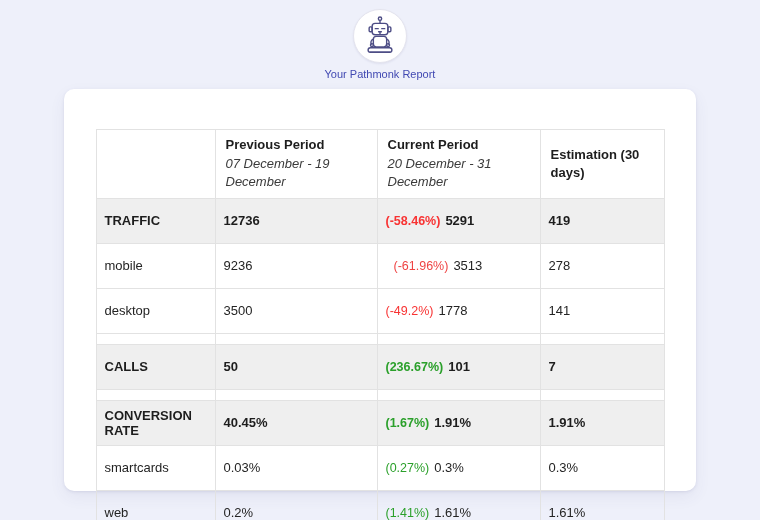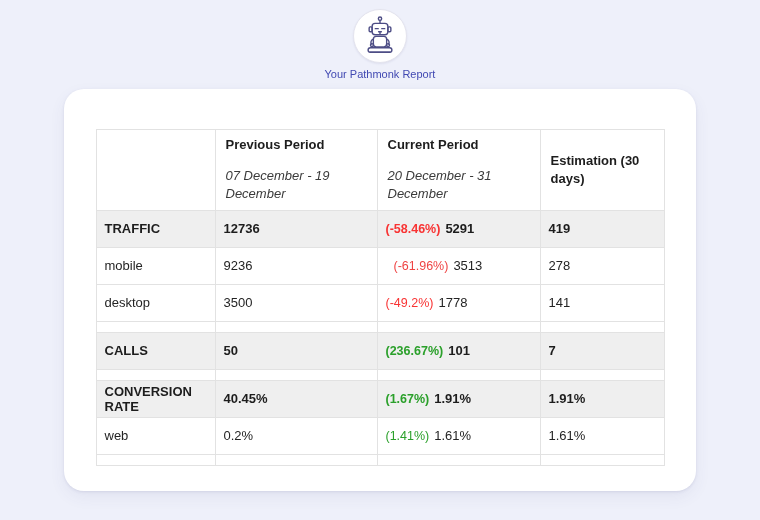--- a/index.html
+++ b/index.html
@@ -32,39 +32,39 @@
     margin:5px 0 2px;
     font-size:11px;font-weight:400;color:var(--accent);
   }
   .date-row{
     display:flex;align-items:center;justify-content:center;gap:4px;
     font-size:9.5px;font-weight:700;color:var(--date-text);
   }
   .card{
     width:632px;height:402px;
     margin:9px auto 0;
-    background:#fff;border-radius:20px;
+    background:#fff;border-radius:10px;
     box-shadow:0 1px 3px rgba(70,70,130,0.12),0 6px 16px rgba(70,70,130,0.07);
     padding-top:40px;
   }
   table.report-table{
     width:568px;margin:0 auto;
     border-collapse:collapse;table-layout:fixed;
   }
   .report-table th,.report-table td{
     border:1px solid var(--border);
     padding:0 8px;
     text-align:left;
     font-size:13px;
     vertical-align:middle;
   }
   .report-table thead th{ height:50px; padding:6px 10px; background:#fff; }
   .col-title{ font-weight:700; color:#1d1d1d; line-height:1.4; }
-  .col-subtitle{ font-style:italic; font-weight:400; color:#3a3a3a; line-height:1.4; margin-top:13px; }
-  .report-table td{ height:37px; color:#242424; }
+  .col-subtitle{ font-style:italic; font-weight:400; color:#3a3a3a; line-height:1.4; margin-top:1px; }
+  .report-table td{ height:45px; color:#242424; }
   .section-row td{ background:var(--section-bg); font-weight:700; color:#1d1d1d; }
   .spacer-row td{ height:11px; padding:0; }
   .change{ margin-right:5px; font-size:12.5px; }
 </style>
 </head>
 <body>
 
 <div class="report-header">
   <div class="logo-circle">
     <svg width="42" height="42" viewBox="0 0 48 48" fill="none" stroke="#4d4d85" stroke-width="1.6" stroke-linecap="round" stroke-linejoin="round">
@@ -148,20 +148,26 @@
           <td></td>
           <td></td>
         </tr>
         <tr class="section-row">
     <td class="c-label">CONVERSION RATE</td>
     <td class="c-prev">40.45%</td>
     <td class="c-curr"><span class="change" style="color: rgb(43, 160, 43);">(1.67%)</span><span class="curr-num">1.91%</span></td>
     <td class="c-est">1.91%</td>
   </tr>
         <tr>
+    <td class="c-label">smartcards</td>
+    <td class="c-prev">0.03%</td>
+    <td class="c-curr"><span class="change" style="color: rgb(43, 160, 43);">(0.27%)</span><span class="curr-num">0.3%</span></td>
+    <td class="c-est">0.3%</td>
+  </tr>
+        <tr>
     <td class="c-label">web</td>
     <td class="c-prev">0.2%</td>
     <td class="c-curr"><span class="change" style="color: rgb(43, 160, 43);">(1.41%)</span><span class="curr-num">1.61%</span></td>
     <td class="c-est">1.61%</td>
   </tr>
         <tr class="spacer-row">
           <td></td>
           <td></td>
           <td></td>
           <td></td>

